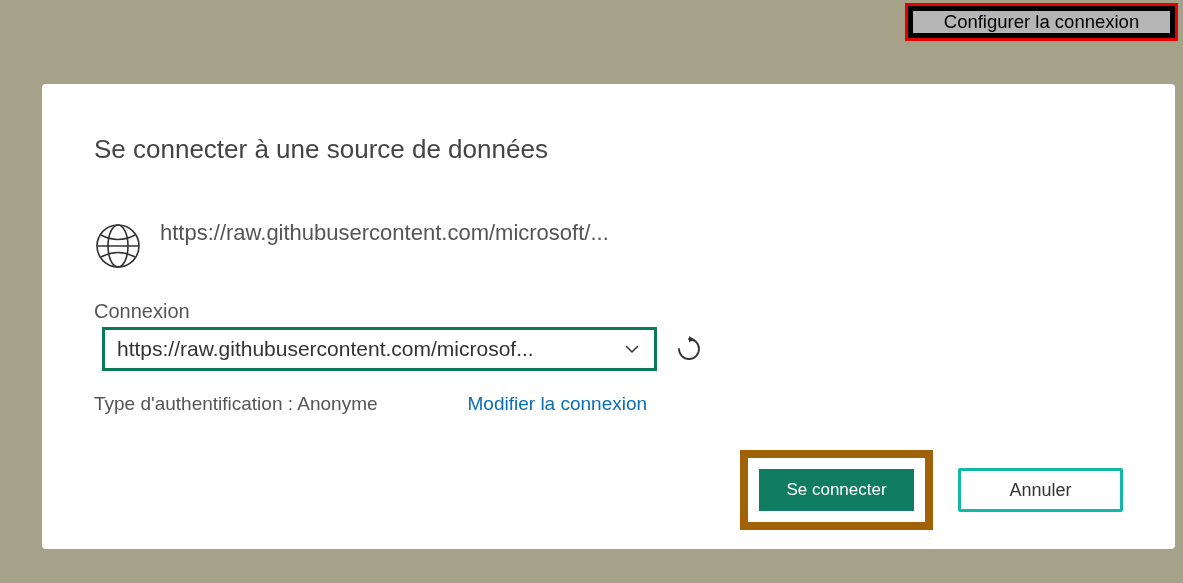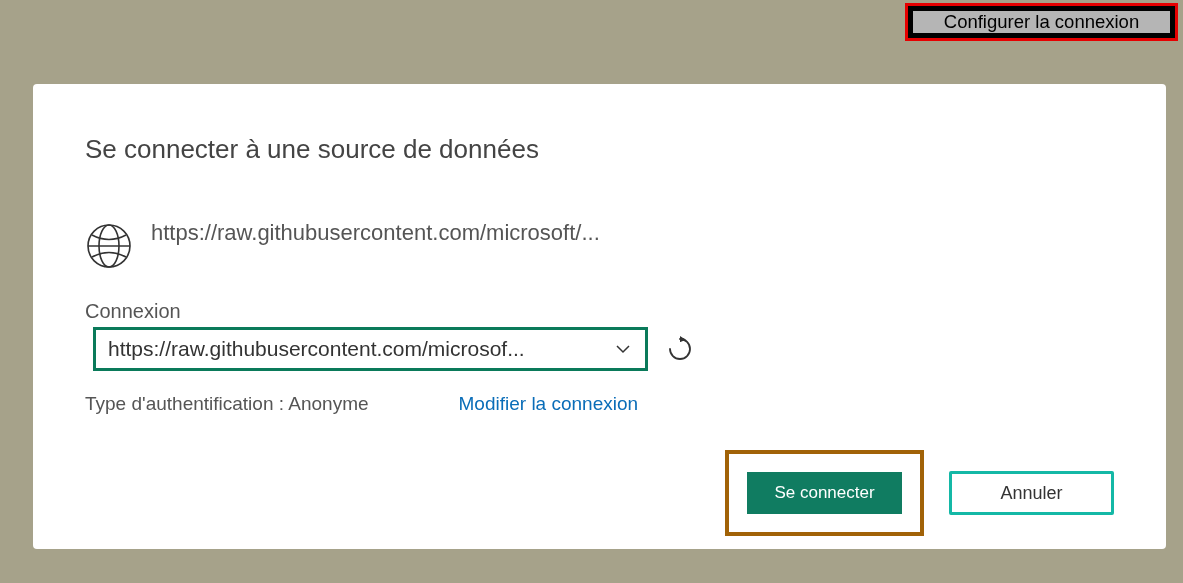--- a/index.html
+++ b/index.html
@@ -43,21 +43,21 @@
       width: 100%;
       height: 100%;
       border: 5px solid #000000;
       display: flex;
       align-items: center;
       justify-content: center;
     }
     .dialog {
       position: absolute;
       top: 84px;
-      left: 33px;
+      left: 42px;
       width: 1133px;
       height: 465px;
       background: #fff;
       border-radius: 4px;
       padding: 50px 52px 20px 52px;
     }
     .dialog-title {
       font-size: 26px;
       font-weight: 400;
       color: #444;
@@ -143,22 +143,22 @@
       color: #0a6db8;
       cursor: pointer;
     }
     .button-row {
       display: flex;
       justify-content: flex-end;
       gap: 25px;
       align-items: center;
     }
     .btn-connect-wrap {
-      border: 4px solid #a16207;
-      padding: 18px;
+      border: 8px solid #a16207;
+      padding: 11px;
     }
     .btn-connect {
       width: 155px;
       height: 42px;
       background: #107c61;
       color: #fff;
       border: none;
       font-size: 17px;
       cursor: pointer;
       font-family: "Segoe UI", sans-serif;

